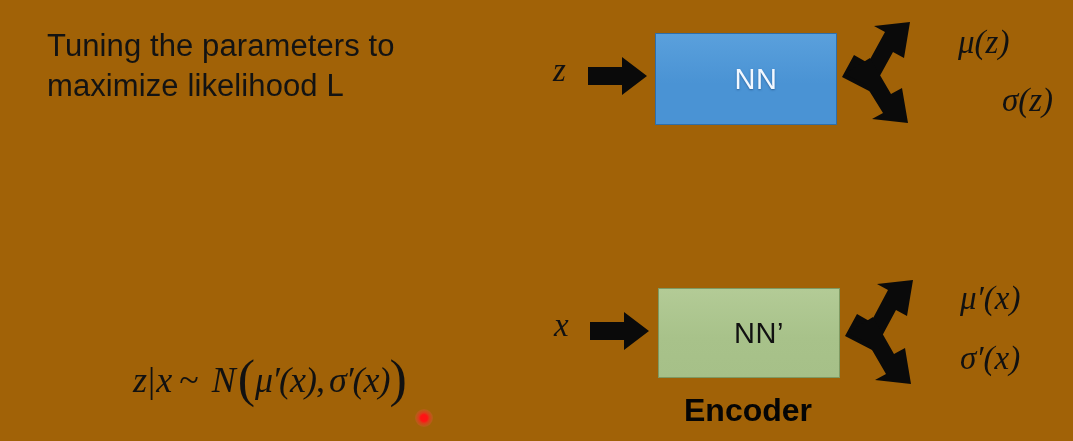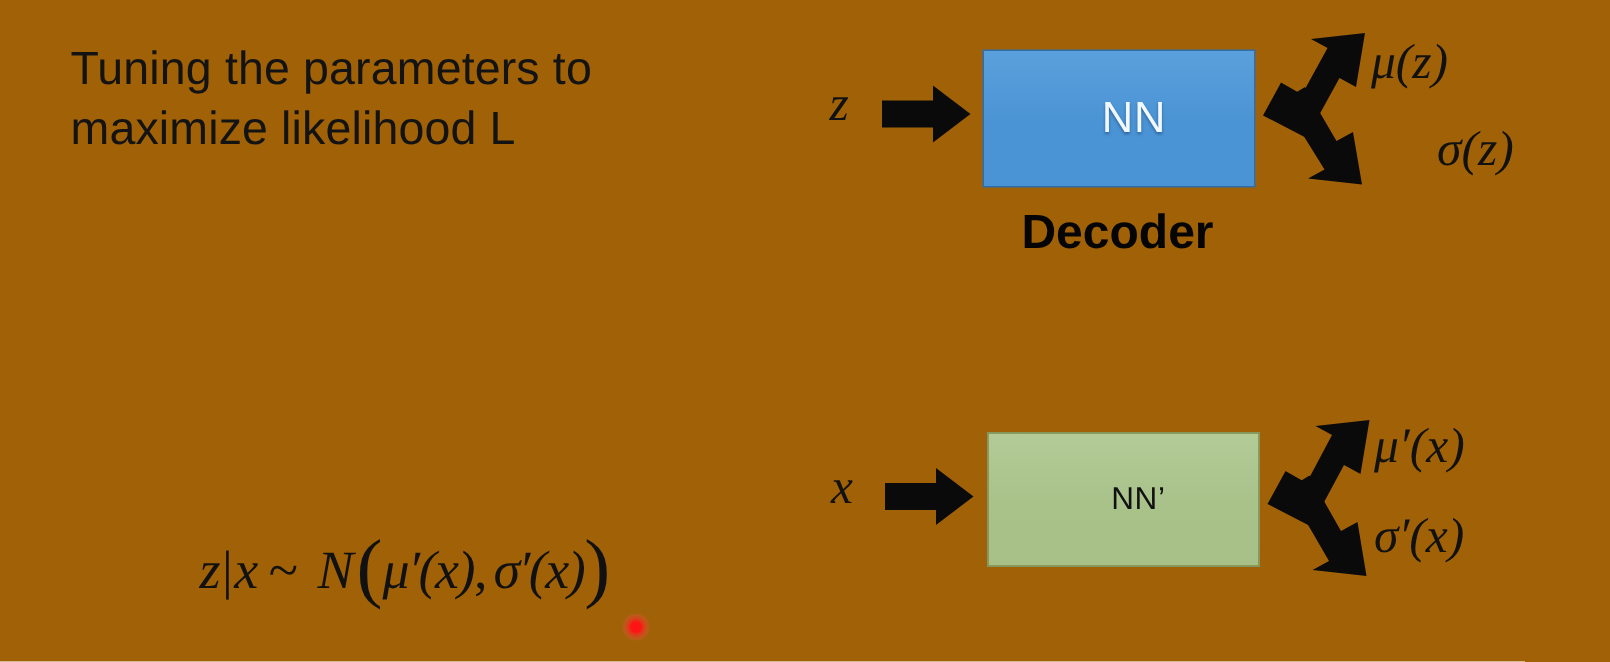--- a/index.html
+++ b/index.html
@@ -109,21 +109,21 @@
     letter-spacing: 0.5px;
   }
   #encoder-box {
     left: 658px; top: 288px;
     width: 182px; height: 90px;
     background: linear-gradient(180deg, #b3cb96 0%, #a8c28a 55%, #a6c088 100%);
     border: 1px solid #7e9a63;
   }
   #encoder-box .nn-label {
     font-family: "Liberation Sans", sans-serif;
-    font-size: 21px;
+    font-size: 29px;
     color: #111111;
     letter-spacing: 0.5px;
   }
 
   
   .caption {
     position: absolute;
     font-family: "Liberation Sans", sans-serif;
     font-weight: bold;
     font-size: 32px;
@@ -146,20 +146,21 @@
   #encoder-input-var { left: 554px; top: 307px; }
 
   
   .out-var {
     position: absolute;
     font-family: "Liberation Serif", serif;
     font-style: italic;
     font-size: 33px;
     color: #111111;
     white-space: nowrap;
+    margin-left: 44px;
   }
   #decoder-out-mu    { left: 914px; top: 24px; }
   #decoder-out-sigma { left: 958px; top: 82px; }
   #encoder-out-mu    { left: 916px; top: 280px; }
   #encoder-out-sigma { left: 916px; top: 340px; }
 
   
   .arrow-svg { position: absolute; }
   #decoder-in-arrow  { left: 588px; top: 56px; }
   #encoder-in-arrow  { left: 590px; top: 311px; }
@@ -208,21 +209,20 @@
       <polygon points="4,55 16,33 30,41 47,10 36,4 72,0 66,36 55,30 33,70" fill="#0a0a0a"></polygon>
 
       <polygon points="6,52 32,36 53,72 64,66 70,101 34,97 45,91 27,62" fill="#0a0a0a"></polygon>
     </svg>
   </span>
 
   <div class="out-var" id="decoder-out-mu">μ(z)</div>
 
   <div class="out-var" id="decoder-out-sigma">σ(z)</div>
 
-  <div class="caption" id="decoder-caption">Decoder</div>
 
   <div class="input-var" id="encoder-input-var">x</div>
 
   <span class="arrow-svg" id="encoder-in-arrow">
     <svg width="60" height="40" viewBox="0 0 60 40">
       <polygon points="0,11 34,11 34,1 59,20 34,39 34,29 0,29" fill="#0a0a0a"></polygon>
     </svg>
   </span>
 
   <div class="nn-box" id="encoder-box">
@@ -233,14 +233,15 @@
     <svg width="80" height="110" viewBox="0 0 80 110">
       <polygon points="4,58 16,36 30,44 47,12 36,6 72,2 66,38 55,32 33,73" fill="#0a0a0a"></polygon>
       <polygon points="6,55 32,39 53,76 64,70 70,106 34,102 45,96 27,65" fill="#0a0a0a"></polygon>
     </svg>
   </span>
 
   <div class="out-var" id="encoder-out-mu">μ′(x)</div>
 
   <div class="out-var" id="encoder-out-sigma">σ′(x)</div>
 
+  <div class="caption" id="encoder-caption">Encoder</div>
 
 </div>
 
 </body></html>

